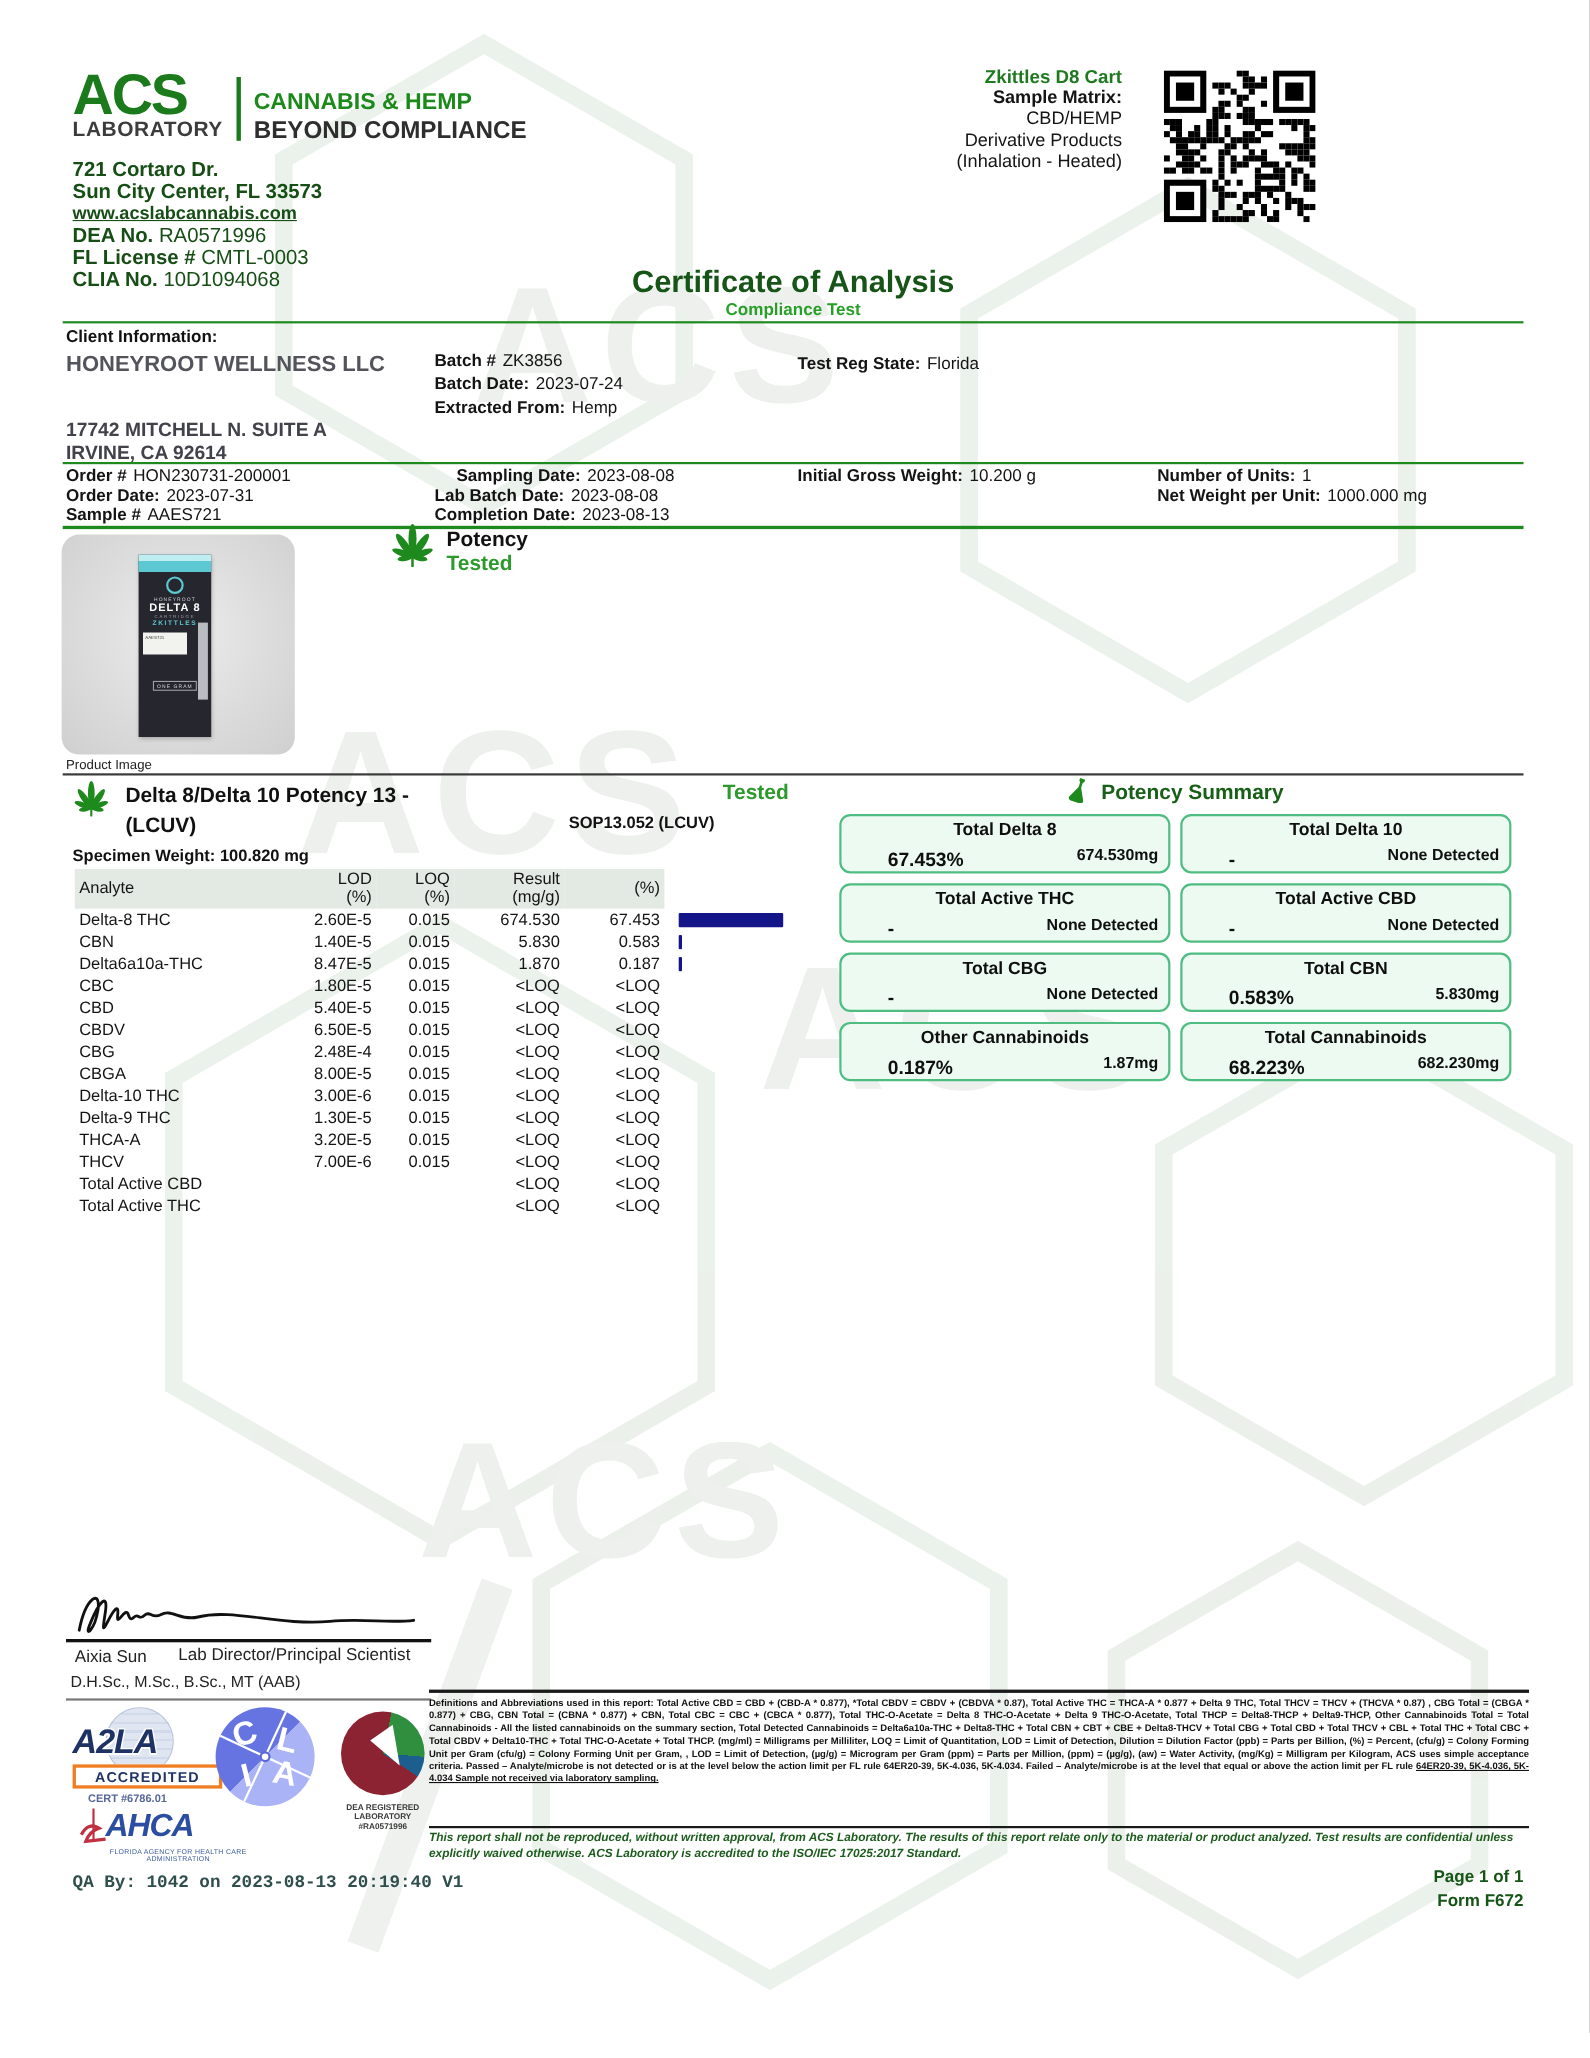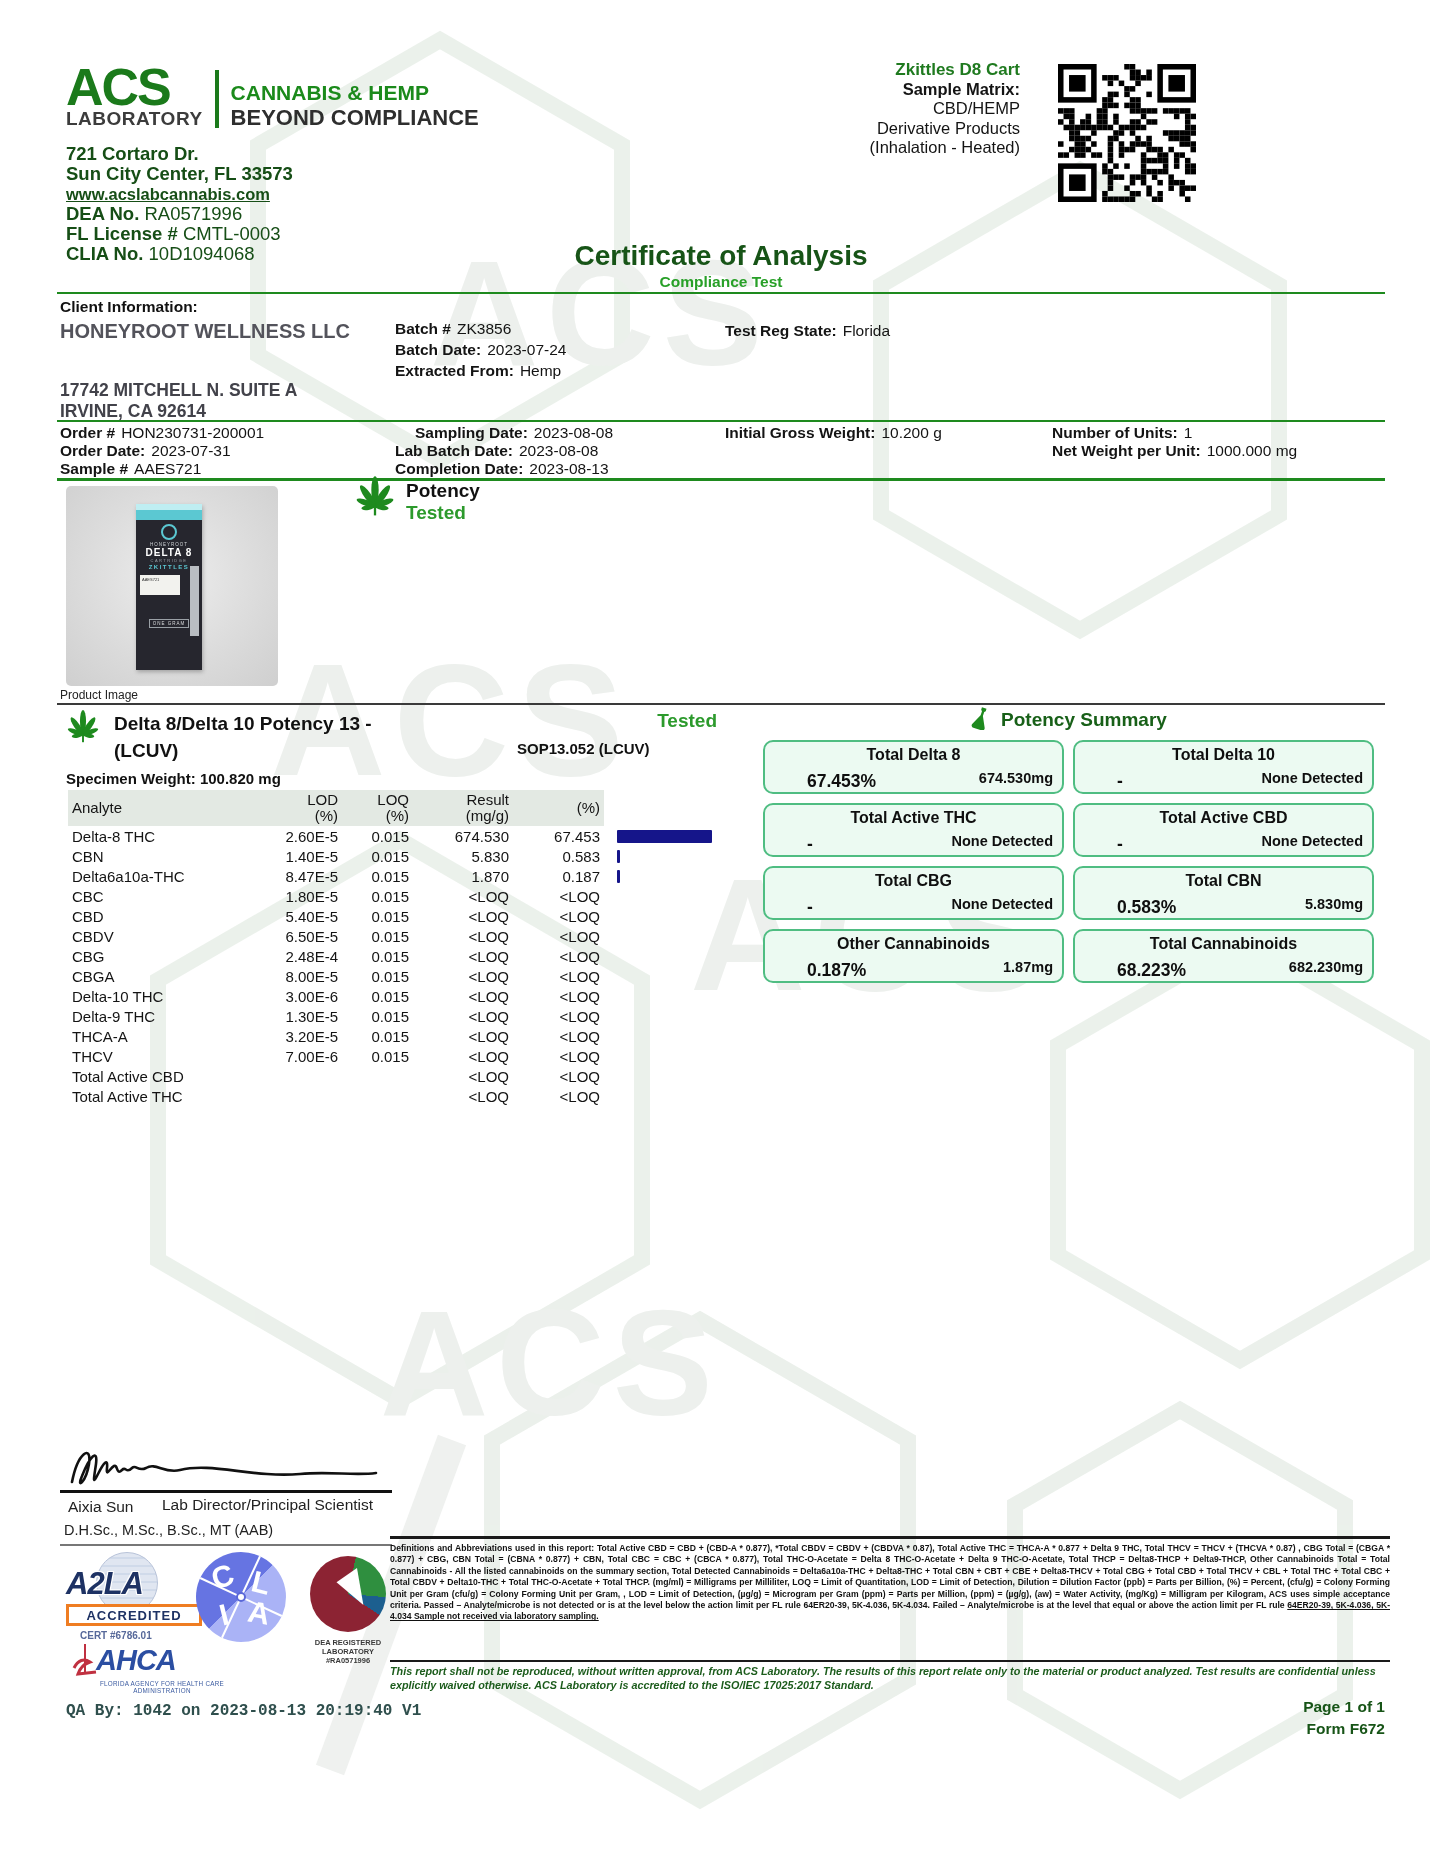--- a/index.html
+++ b/index.html
@@ -31,21 +31,21 @@
 
   .lv { position:absolute; font-size:15.5px; white-space:nowrap; color:#141414; }
   .lv b { font-weight:700; }
   .lv span { margin-left:6px; }
 
   .client-name { width:340px; font-size:20px; font-weight:700; color:#53535b; line-height:30px; }
   .client-addr { font-size:17.5px; font-weight:700; color:#42424a; line-height:21px; }
   .sec-lbl { font-size:15.5px; font-weight:700; }
 
   
-  .photo { position:absolute; left:66px; top:486px; width:212px; height:200px; border-radius:5px;
+  .photo { position:absolute; left:56px; top:486px; width:212px; height:200px; border-radius:16px;
            background:radial-gradient(circle at 50% 45%, #ededed 0%, #dcdcdc 55%, #cfcfcf 100%); }
   .pbox { position:absolute; left:70px; top:18px; width:66px; height:166px; background:#26262e; box-shadow:1px 2px 4px rgba(0,0,0,.25); }
   .pbox-top { height:16px; background:linear-gradient(#bfeef2 0 35%, #5bc8d2 35% 100%); }
   .pbox-logo { width:16px; height:16px; border:2px solid #5bc8d2; border-radius:50%; margin:4px auto 2px; }
   .pbox .b1 { color:#cfd3d6; font-size:4.5px; text-align:center; letter-spacing:1px; }
   .pbox .b2 { color:#fff; font-size:10px; font-weight:700; text-align:center; letter-spacing:1px; }
   .pbox .b3 { color:#9aa0a6; font-size:4px; text-align:center; letter-spacing:1.5px; }
   .pbox .b4 { color:#5bc8d2; font-size:6px; font-weight:700; text-align:center; letter-spacing:1.5px; margin-top:1px; }
   .pbox-label { width:40px; height:20px; background:#f2f2ee; margin:5px 2px 0 4px; font-size:4px; color:#333; padding:2px; }
   .pbox-win { position:absolute; right:3px; top:62px; width:9px; height:70px; background:#b9bdc2; }

